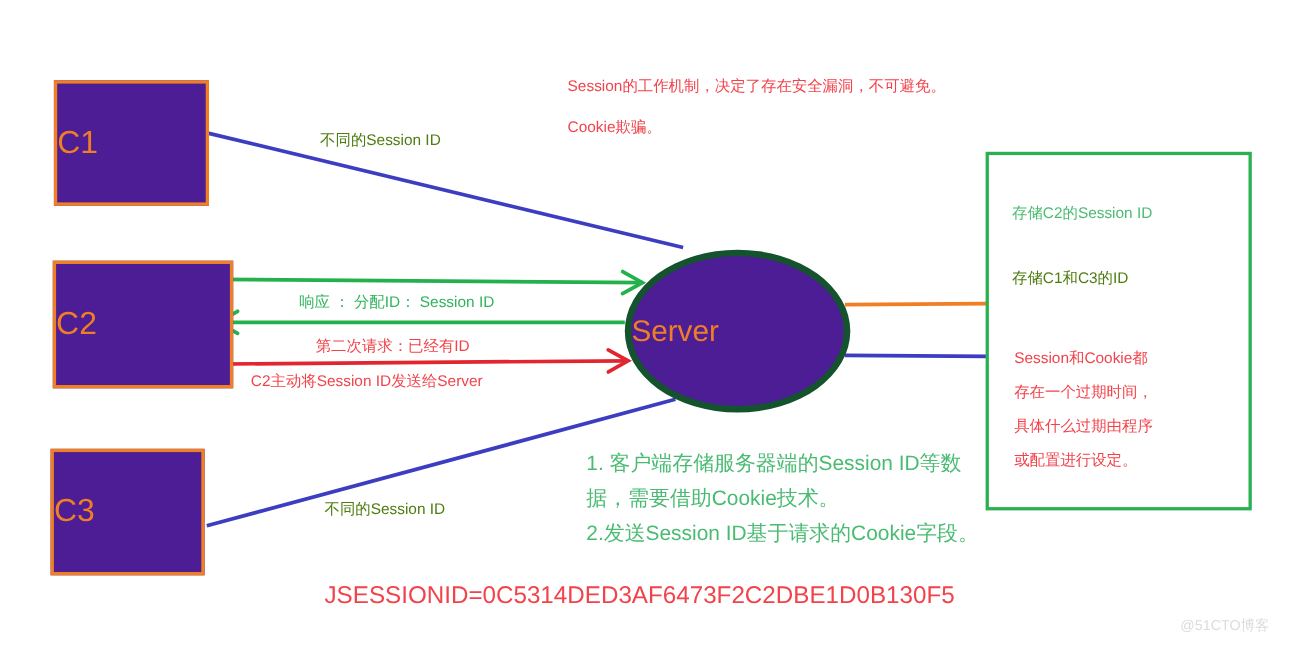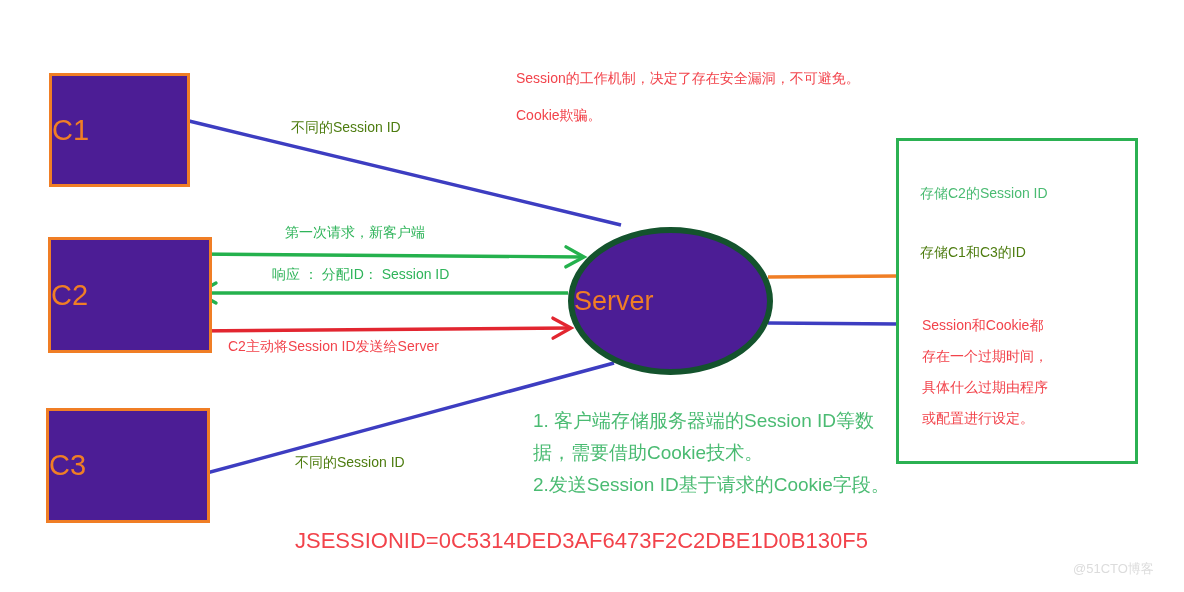--- a/index.html
+++ b/index.html
@@ -8,21 +8,21 @@
     font-family:"Liberation Sans","DejaVu Sans",sans-serif;
   }
   svg.lines{position:absolute;left:0;top:0;z-index:1;}
   .box{
     position:absolute;box-sizing:border-box;background:#4c1d95;
     display:flex;align-items:center;justify-content:flex-start;z-index:2;
   }
   .client{border:3px solid #F07E25;color:#F07E25;font-size:29px;}
   .c1{left:49px;top:73px;width:141px;height:114px;}
   .c2{left:48px;top:237px;width:164px;height:116px;}
-  .c3{left:46px;top:408px;width:164px;height:115px;}
+  .c3{left:46px;top:408px;width:140px;height:115px;}
   .server{
     left:568px;top:227px;width:205px;height:148px;border-radius:50%;
     border:6px solid #14532d;color:#F07E25;font-size:27px;
   }
   .storebox{
     position:absolute;left:896px;top:138px;width:242px;height:326px;
     border:3px solid #2BB152;box-sizing:border-box;z-index:2;background:transparent;
   }
   .t{position:absolute;z-index:3;white-space:nowrap;font-size:14px;}
   .red{color:#F2434B;}
@@ -80,22 +80,22 @@
   <div class="t red" style="left:922px;top:348px;">存在一个过期时间，</div>
   <div class="t red" style="left:922px;top:379px;">具体什么过期由程序</div>
   <div class="t red" style="left:922px;top:410px;">或配置进行设定。</div>
 
   <div class="t red" style="left:516px;top:70px;">Session的工作机制，决定了存在安全漏洞，不可避免。</div>
   <div class="t red" style="left:516px;top:107px;text-align:right;">Cookie欺骗。</div>
 
   <div class="t bluetx" style="left:291px;top:119px;">不同的Session ID</div>
   <div class="t bluetx" style="left:295px;top:454px;">不同的Session ID</div>
 
-  <div class="t green" style="left:285px;top:224px;">第一次请求，新客户端</div>
   <div class="t green" style="left:272px;top:266px;">响应 ： 分配ID： Session ID</div>
+  <div class="t red" style="left:287px;top:306px;">第二次请求：已经有ID</div>
   <div class="t red" style="left:228px;top:338px;">C2主动将Session ID发送给Server</div>
 
   <div class="t greenlt note" style="left:533px;top:408px;">1. 客户端存储服务器端的Session ID等数</div>
   <div class="t greenlt note" style="left:533px;top:440px;">据，需要借助Cookie技术。</div>
   <div class="t greenlt note" style="left:533px;top:472px;">2.发送Session ID基于请求的Cookie字段。</div>
 
   <div class="t red jsid" style="left:295px;top:528px;">JSESSIONID=0C5314DED3AF6473F2C2DBE1D0B130F5</div>
 
   <div class="t wm" style="left:1073px;top:560px;">@51CTO博客</div>
 

